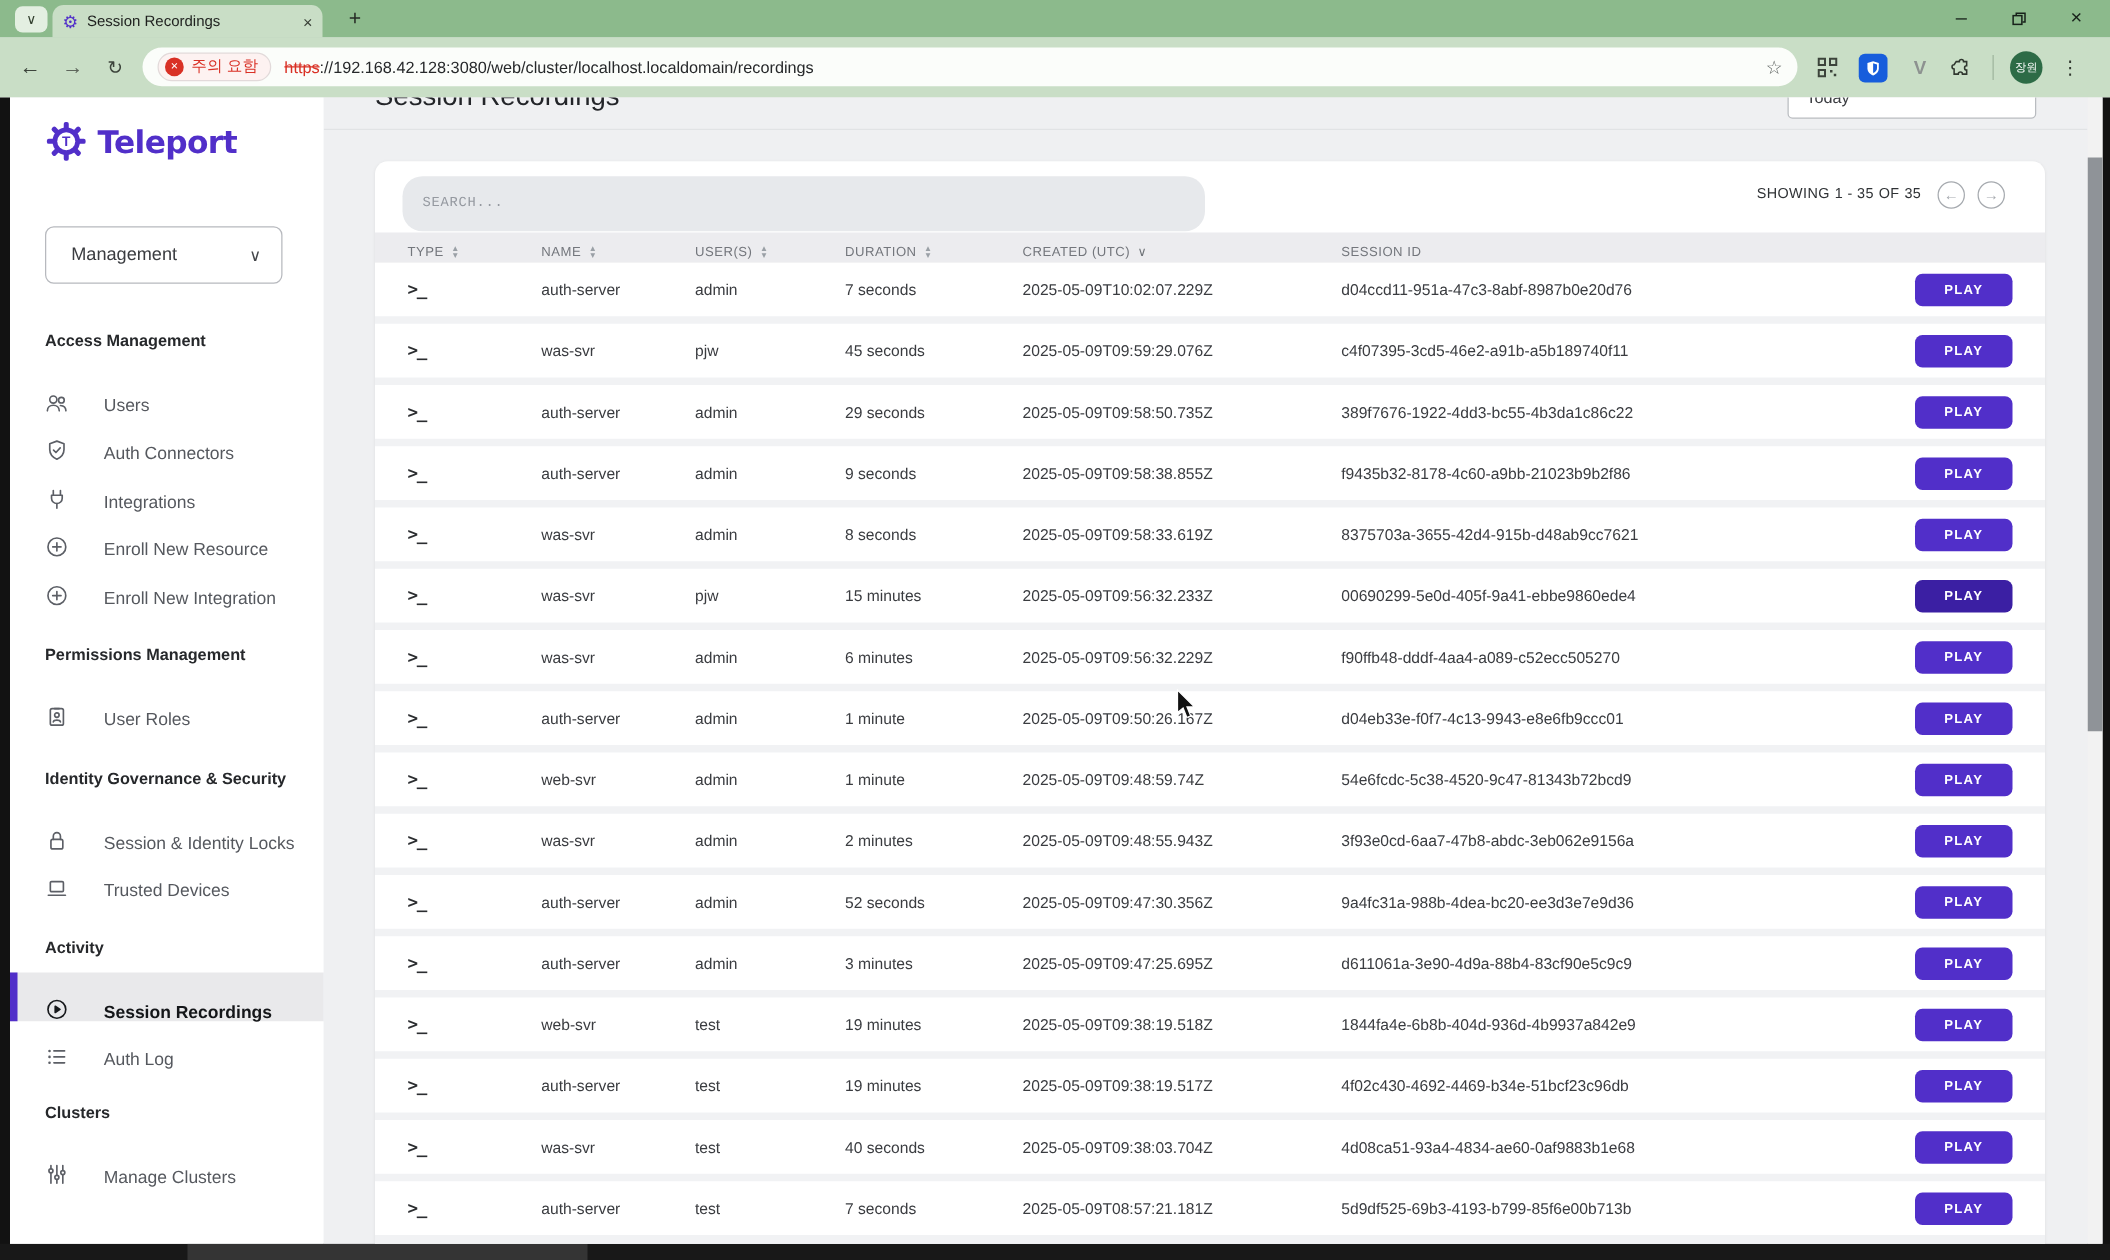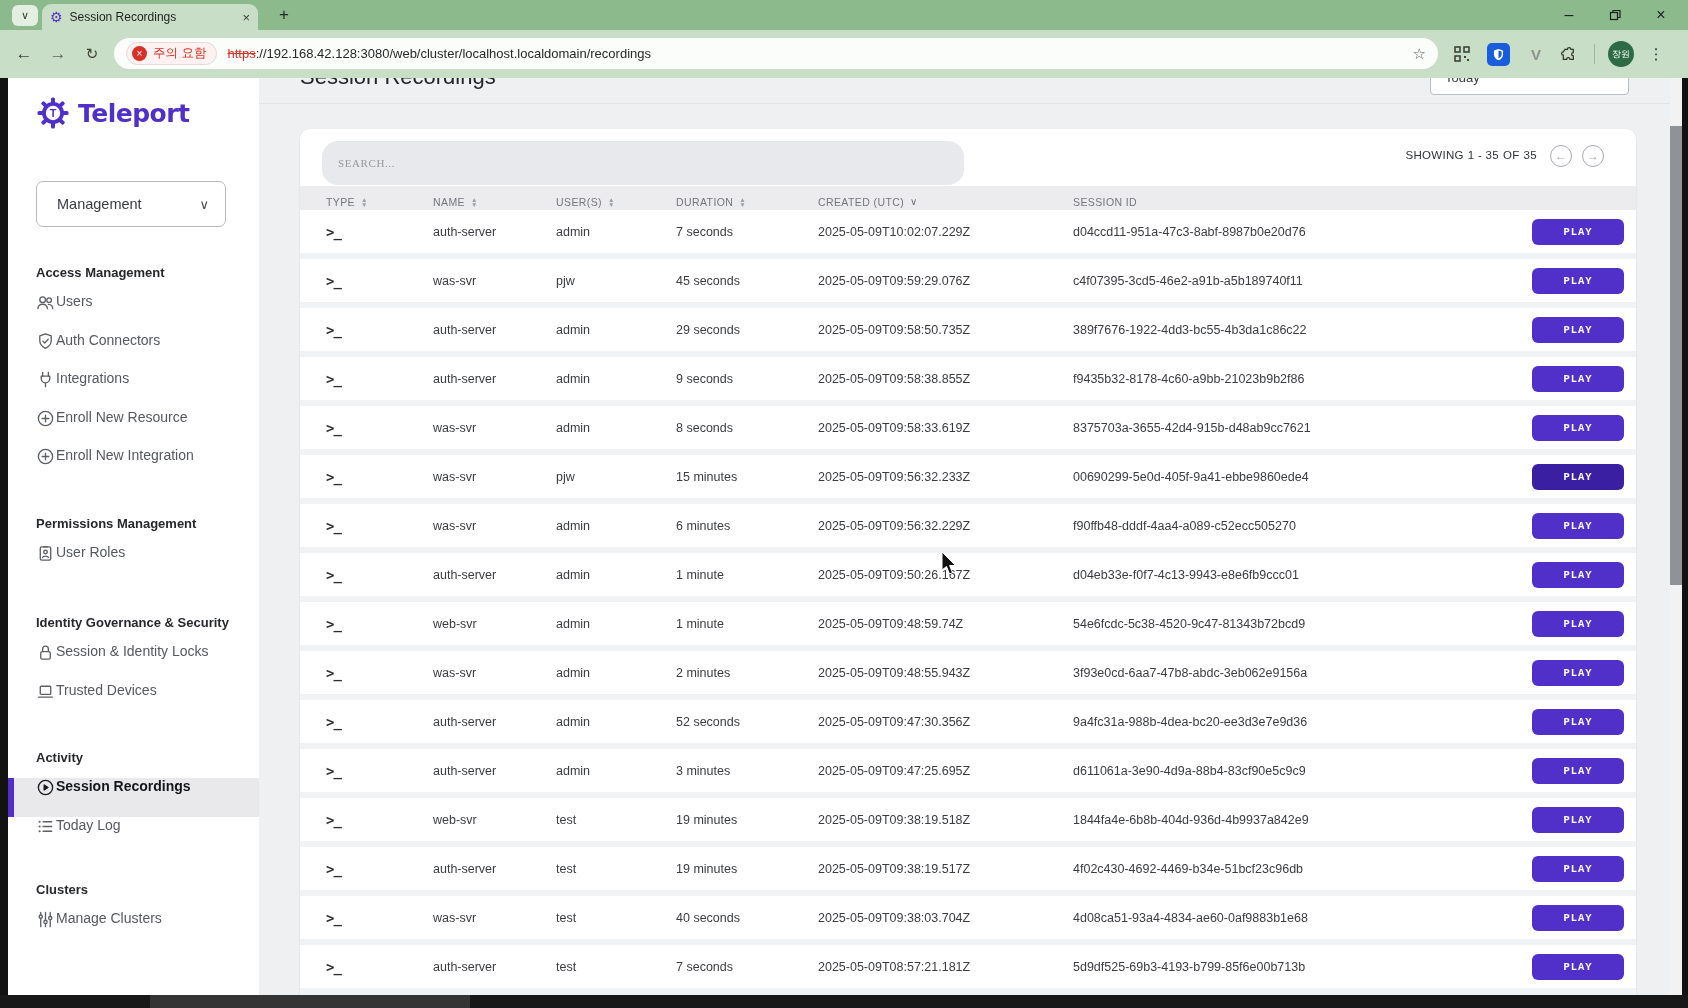--- a/index.html
+++ b/index.html
@@ -49,55 +49,55 @@
   
   .sidebar{position:absolute;left:8px;top:78px;width:251px;height:917px;background:#fff;}
   .logo{position:absolute;left:28px;top:18px;display:flex;align-items:center;gap:8px;}
   .brand{font-family:"DejaVu Sans",sans-serif;font-size:25px;font-weight:bold;color:var(--accent,#512fc9);letter-spacing:-.5px;text-align:right;}
   .wsbox{position:absolute;left:28px;top:103px;width:190px;height:46px;border:1.5px solid #b7b9be;border-radius:7px;
     box-sizing:border-box;display:flex;align-items:center;padding:0 16px 0 20px;}
   .wsbox .lbl{flex:1;font-size:14.5px;color:#3a3c40;}
   .wsbox .chev{font-size:13px;color:#44464a;}
   .side-section{position:absolute;left:0;width:251px;}
   .side-title{margin:0 0 10px 28px;height:20px;font-size:13px;font-weight:bold;color:#26282b;line-height:20px;}
-  .side-item{position:relative;height:38.5px;display:flex;align-items:flex-start;gap:1px;padding-left:28px;}
+  .side-item{position:relative;height:38.5px;display:flex;align-items:flex-end;gap:28px;padding-left:28px;}
   .side-icon{width:19px;height:19px;color:#5c5f66;display:flex;align-items:center;justify-content:center;}
   .side-label{font-size:14px;color:#55585e;white-space:nowrap;}
   .side-item.active{background:#e9e9eb;}
   .side-item.active::before{content:"";position:absolute;left:0;top:0;width:6px;height:100%;background:var(--accent,#512fc9);}
   .side-item.active .side-label{font-weight:bold;color:#141619;}
   .side-item.active .side-icon{color:#17191c;}
   
   .content{position:absolute;left:259px;top:78px;width:1411px;height:917px;overflow:hidden;background:#eff0f2;}
   .page-title{position:absolute;left:41px;top:-14px;font-size:22px;font-weight:500;color:#232529;}
   .cdivider{position:absolute;left:0;top:25px;width:1411px;height:1px;background:#e1e3e5;}
   .datefilter{position:absolute;left:1171px;top:-17px;width:199px;height:34px;background:#fff;border:1px solid #b9bcc0;
     border-radius:4px;box-sizing:border-box;font-size:13px;color:#3a3c40;line-height:32px;padding-left:14px;}
   .card{position:absolute;left:41px;top:51px;width:1336px;height:866px;background:#fff;border-radius:10px 10px 0 0;
     box-shadow:0 1px 3px rgba(0,0,0,.08);}
   .search-pill{position:absolute;left:22px;top:12px;width:642px;height:44px;border-radius:16px;background:#e7e9ec;
-    border:none;outline:none;padding:0 16px;box-sizing:border-box;font-family:Liberation Serif, serif;
+    border:none;outline:none;padding:0 16px;box-sizing:border-box;font-family:Liberation Mono, monospace;
     font-size:11px;letter-spacing:.6px;color:#3b3d41;}
   .search-pill::placeholder{color:#9599a0;opacity:1;}
   .showing{position:absolute;top:20px;right:99px;display:flex;gap:4px;font-size:11.5px;color:#2f3235;letter-spacing:.3px;}
   .showing b{font-weight:normal;}
   .pager{position:absolute;top:16px;width:22px;height:22px;border:1.5px solid #a6aaaf;border-radius:50%;
     box-sizing:border-box;display:flex;align-items:center;justify-content:center;color:#a6aaaf;font-size:12px;}
   .grid{display:grid;grid-template-columns:107px 123px 120px 142px 255px 459px 1fr;
     padding-left:26px;align-items:center;}
   .thead{position:absolute;left:0;top:57px;width:1336px;height:31px;background:#ececef;box-sizing:border-box;}
   .th{display:flex;align-items:center;gap:6px;font-size:10.5px;color:#73767c;letter-spacing:.4px;text-transform:uppercase;}
   .sort2{display:inline-flex;flex-direction:column;line-height:5px;font-size:6.5px;color:#9aa0a6;}
   .sortd{font-size:10px;color:#6f7378;}
   .rows{position:absolute;left:0;top:81px;width:1336px;height:785px;background:#f1f2f4;overflow:hidden;}
   .row{width:1336px;height:43px;background:#fff;margin-bottom:6px;box-sizing:border-box;}
   .cell{font-size:12.5px;color:#3a3c40;white-space:nowrap;}
   .term{font-family:"DejaVu Sans Mono",monospace;font-weight:bold;font-size:14px;color:#2b2d30;letter-spacing:-1px;}
-  .playcell button{width:92px;height:26px;border:none;border-radius:6px;background:var(--play,#512fc9);color:#fff;
-    font-family:Liberation Mono, monospace;font-size:10.5px;font-weight:bold;letter-spacing:1px;}
+  .playcell button{width:78px;height:26px;border:none;border-radius:6px;background:var(--play,#512fc9);color:#fff;
+    font-family:Liberation Sans, sans-serif;font-size:10.5px;font-weight:bold;letter-spacing:1px;}
   .playcell button.active{background:var(--play-active,#3b1fa3);}
   
   .cursor{position:absolute;left:941px;top:551px;pointer-events:none;}
 </style>
 </head>
 <body>
 
 <div class="screen" style="--accent: #512fc9; --play: #512fc9; --play-active: #3b1fa3; --warning: #d93025; --chrome: #8cba8c; --toolbar: #c9dec6; --avatar: #2d6b46; --bitwarden: #175ddc;">
 
   <div class="tabstrip">
@@ -293,21 +293,21 @@
             </span>
       <span class="side-label">Session Recordings</span>
           </div>
           <div class="side-item">
       <span class="side-icon">
               <svg width="19" height="19" viewBox="0 0 20 20" fill="none" stroke="currentColor" stroke-width="1.4" stroke-linecap="round" stroke-linejoin="round">
                 <path d="M7.5 5h9M7.5 10h9M7.5 15h9"></path>
                 <path d="M3.8 5h.01M3.8 10h.01M3.8 15h.01" stroke-width="2.2"></path>
               </svg>
             </span>
-      <span class="side-label">Today Log</span>
+      <span class="side-label">Auth Log</span>
           </div>
         </div>
         <div class="side-section" style="top: 802px;">
           <div class="side-title">Clusters</div>
           <div class="side-item">
       <span class="side-icon">
               <svg width="19" height="19" viewBox="0 0 20 20" fill="none" stroke="currentColor" stroke-width="1.4" stroke-linecap="round" stroke-linejoin="round">
                 <path d="M5 2.5v15M10 2.5v15M15 2.5v15"></path>
                 <circle cx="5" cy="7" r="1.7" fill="#fff"></circle>
                 <circle cx="10" cy="12.5" r="1.7" fill="#fff"></circle>

